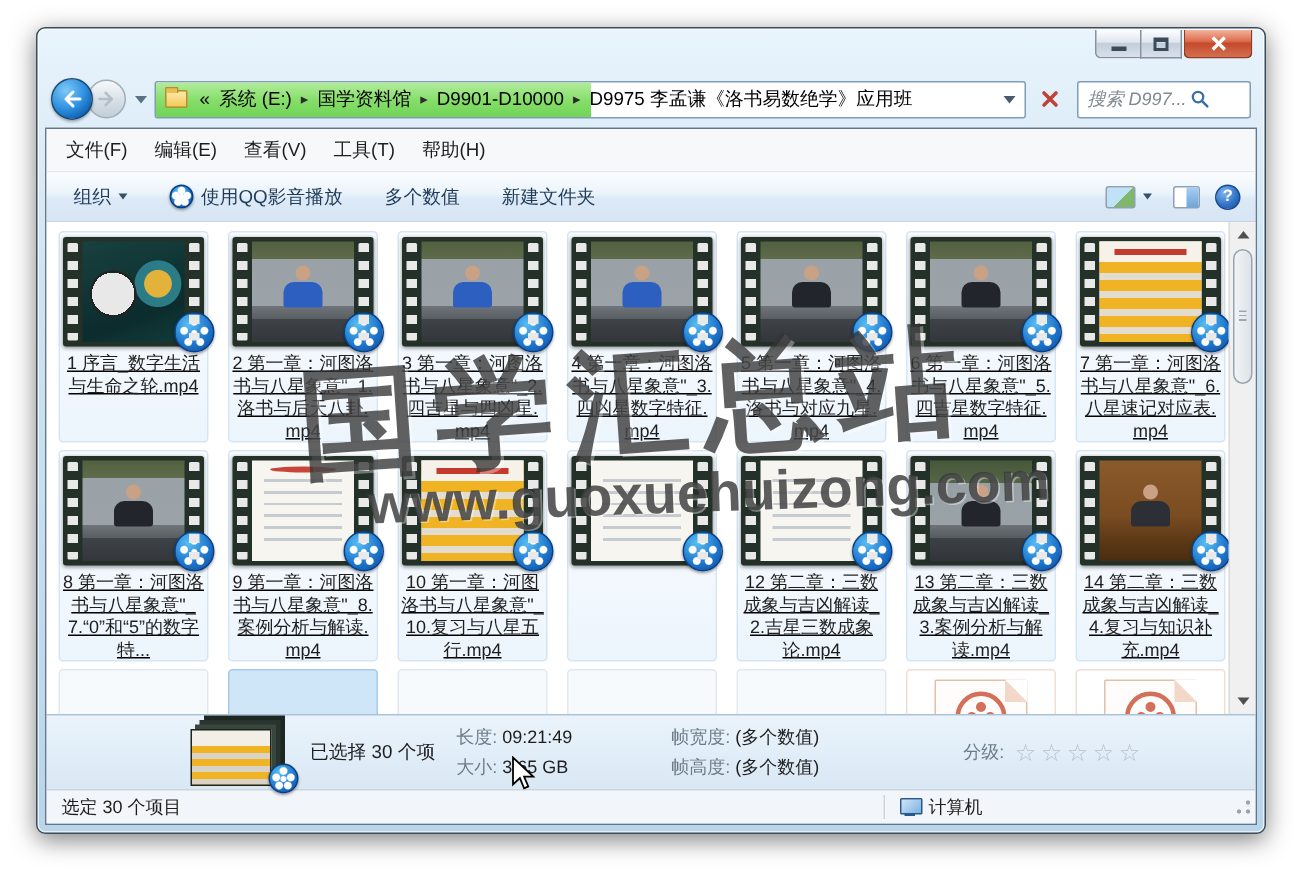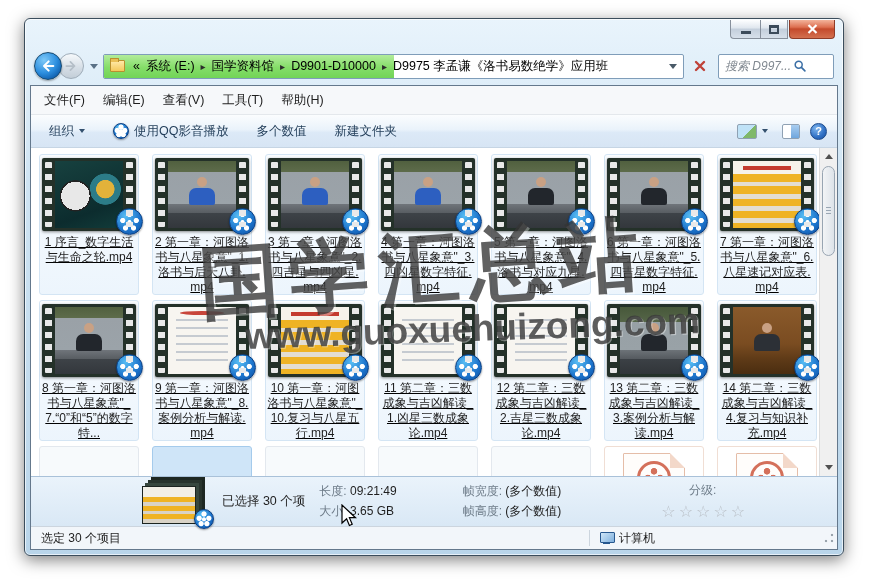--- a/index.html
+++ b/index.html
@@ -176,21 +176,21 @@
     background:linear-gradient(180deg,#eaf3fb,#d9e8f5); display:flex; align-items:center; font-size:12px;justify-content:center; }
   .stack { position:relative; width:66px; height:44px; margin:0 14px 0 22px; flex:0 0 auto; }
   .stackfront { position:absolute; left:0; bottom:0; width:54px; height:38px; border:1px solid #1c2420;
     background:linear-gradient(180deg,#f2efe6 0 28%,rgba(0,0,0,0) 28%),
       repeating-linear-gradient(180deg,#efb324 28% 42%,#d9d3c6 42% 52%); background-color:#f2efe6;
     box-shadow:3px -3px 0 0 #37473e, 6px -6px 0 0 #28342d, 9px -9px 0 0 #1d2722; }
   .stackbadge { width:20px; height:20px; right:-6px; bottom:-5px; }
   .dsel { font-size:12.5px; color:#1e1e1e; margin-right:14px; white-space:nowrap; }
   .dcol { display:flex; flex-direction:column; gap:3px; white-space:nowrap; }
   .dlabel { color:#6d7b88; } .dval { color:#1e1e1e; }
-  .dcol2 { margin-left:66px; } .dcol3 { margin-left:96px; flex-direction:column; align-items:center; }
+  .dcol2 { margin-left:66px; } .dcol3 { margin-left:96px; flex-direction:row; align-items:center; }
   .stars { color:#b9bfc6; font-size:16px; letter-spacing:3px; margin-left:4px; }
 
   
   .statusbar { flex:0 0 23px; background:#f2f6fa; border-top:1px solid #ccd5de;
     display:flex; align-items:center; font-size:12px; color:#1e1e1e; padding:0 2px 0 10px; }
   .st-left { flex:1 1 auto; }
   .st-sep { width:1px; height:16px; background:#ccd5de; margin-right:10px; }
   .pc-ic { width:14px; height:12px; position:relative; margin-right:5px; }
   .pc-ic::before { content:""; position:absolute; left:0; top:0; width:13px; height:9px;
     border:1px solid #27588f; background:linear-gradient(135deg,#cfe6f8,#7fb0dd); border-radius:1px; }
@@ -379,21 +379,20 @@
                 <div class="timg t-table"></div>
                 <span class="reel badge"></span>
               </div>
             <div class="flabel">10 第一章：河图洛书与八星象意"_10.复习与八星五行.mp4</div>
           </div>
           <div class="tile">
             <div class="film">
                 <div class="timg t-slide"></div>
                 <span class="reel badge"></span>
               </div>
-            <div class="flabel">11 第二章：三数成象与吉凶解读_1.凶星三数成象论.mp4</div>
           </div>
           <div class="tile">
             <div class="film">
                 <div class="timg t-slide"></div>
                 <span class="reel badge"></span>
               </div>
             <div class="flabel">12 第二章：三数成象与吉凶解读_2.吉星三数成象论.mp4</div>
           </div>
           <div class="tile">
             <div class="film">

